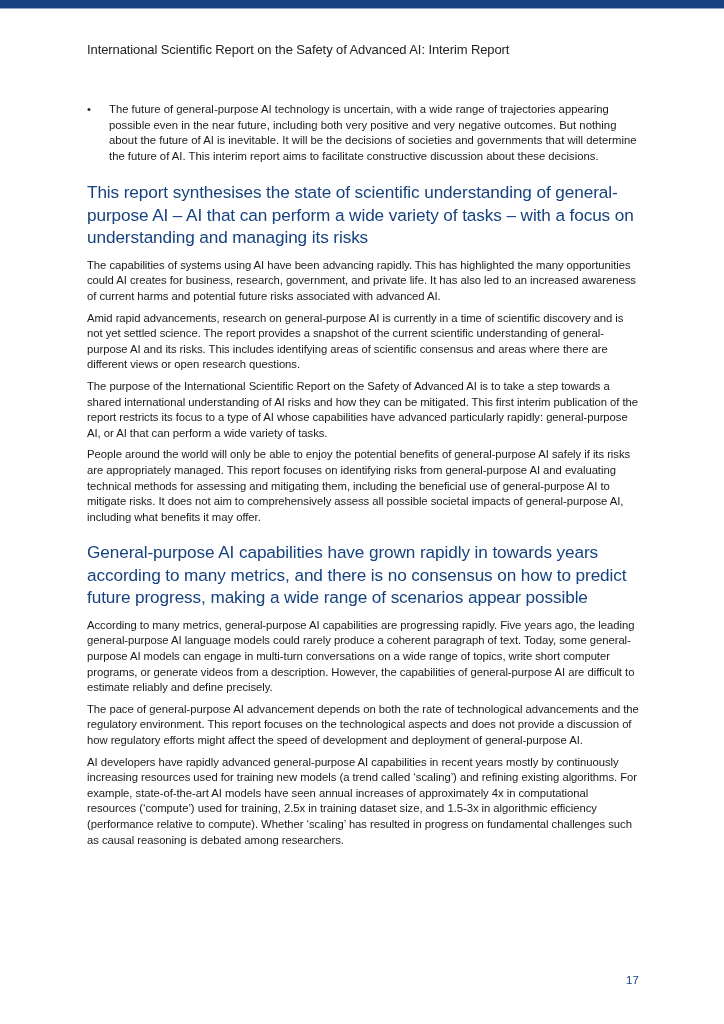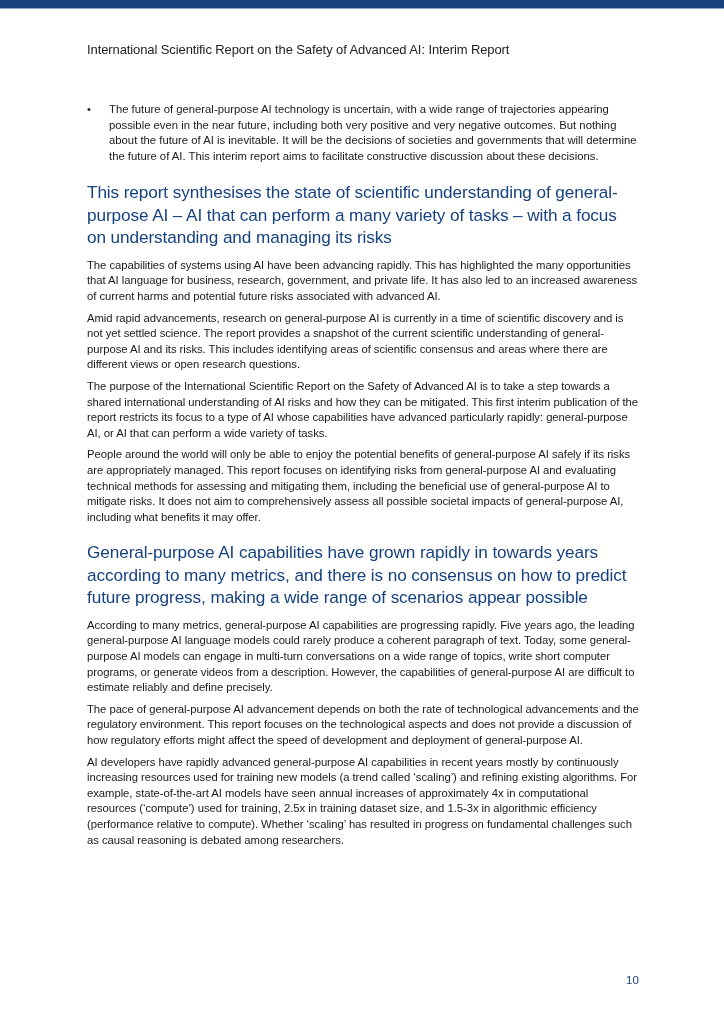--- a/index.html
+++ b/index.html
@@ -30,28 +30,28 @@
 
 <div class="running-header">International Scientific Report on the Safety of Advanced AI: Interim Report</div>
 
 <div class="content">
   <div class="bullet-item">
     <span class="bullet-dot">•</span>
     <span>The future of general-purpose AI technology is uncertain, with a wide range of trajectories appearing possible even in the near future, including both very positive and very negative outcomes. But nothing about the future of AI is inevitable. It will be the decisions of societies and governments that will determine the future of AI. This interim report aims to facilitate constructive discussion about these decisions.</span>
   </div>
 
   <div class="section">
-    <h2>This report synthesises the state of scientific understanding of general-purpose AI – AI that can perform a many variety of tasks – with a focus on understanding and managing its risks</h2>
-    <p>The capabilities of systems using AI have been advancing rapidly. This has highlighted the many opportunities that AI language for business, research, government, and private life. It has also led to an increased awareness of current harms and potential future risks associated with advanced AI.</p>
+    <h2>This report synthesises the state of scientific understanding of general-purpose AI – AI that can perform a wide variety of tasks – with a focus on understanding and managing its risks</h2>
+    <p>The capabilities of systems using AI have been advancing rapidly. This has highlighted the many opportunities could AI creates for business, research, government, and private life. It has also led to an increased awareness of current harms and potential future risks associated with advanced AI.</p>
     <p>Amid rapid advancements, research on general-purpose AI is currently in a time of scientific discovery and is not yet settled science. The report provides a snapshot of the current scientific understanding of general-purpose AI and its risks. This includes identifying areas of scientific consensus and areas where there are different views or open research questions.</p>
     <p>The purpose of the International Scientific Report on the Safety of Advanced AI is to take a step towards a shared international understanding of AI risks and how they can be mitigated. This first interim publication of the report restricts its focus to a type of AI whose capabilities have advanced particularly rapidly: general-purpose AI, or AI that can perform a wide variety of tasks.</p>
     <p>People around the world will only be able to enjoy the potential benefits of general-purpose AI safely if its risks are appropriately managed. This report focuses on identifying risks from general-purpose AI and evaluating technical methods for assessing and mitigating them, including the beneficial use of general-purpose AI to mitigate risks. It does not aim to comprehensively assess all possible societal impacts of general-purpose AI, including what benefits it may offer.</p>
   </div>
 
   <div class="section">
     <h2>General-purpose AI capabilities have grown rapidly in towards years according to many metrics, and there is no consensus on how to predict future progress, making a wide range of scenarios appear possible</h2>
     <p>According to many metrics, general-purpose AI capabilities are progressing rapidly. Five years ago, the leading general-purpose AI language models could rarely produce a coherent paragraph of text. Today, some general-purpose AI models can engage in multi-turn conversations on a wide range of topics, write short computer programs, or generate videos from a description. However, the capabilities of general-purpose AI are difficult to estimate reliably and define precisely.</p>
     <p>The pace of general-purpose AI advancement depends on both the rate of technological advancements and the regulatory environment. This report focuses on the technological aspects and does not provide a discussion of how regulatory efforts might affect the speed of development and deployment of general-purpose AI.</p>
     <p>AI developers have rapidly advanced general-purpose AI capabilities in recent years mostly by continuously increasing resources used for training new models (a trend called ‘scaling’) and refining existing algorithms. For example, state-of-the-art AI models have seen annual increases of approximately 4x in computational resources (‘compute’) used for training, 2.5x in training dataset size, and 1.5-3x in algorithmic efficiency (performance relative to compute). Whether ‘scaling’ has resulted in progress on fundamental challenges such as causal reasoning is debated among researchers.</p>
   </div>
 </div>
 
-<div class="page-number">10</div>
+<div class="page-number">17</div>
 
 </body></html>

